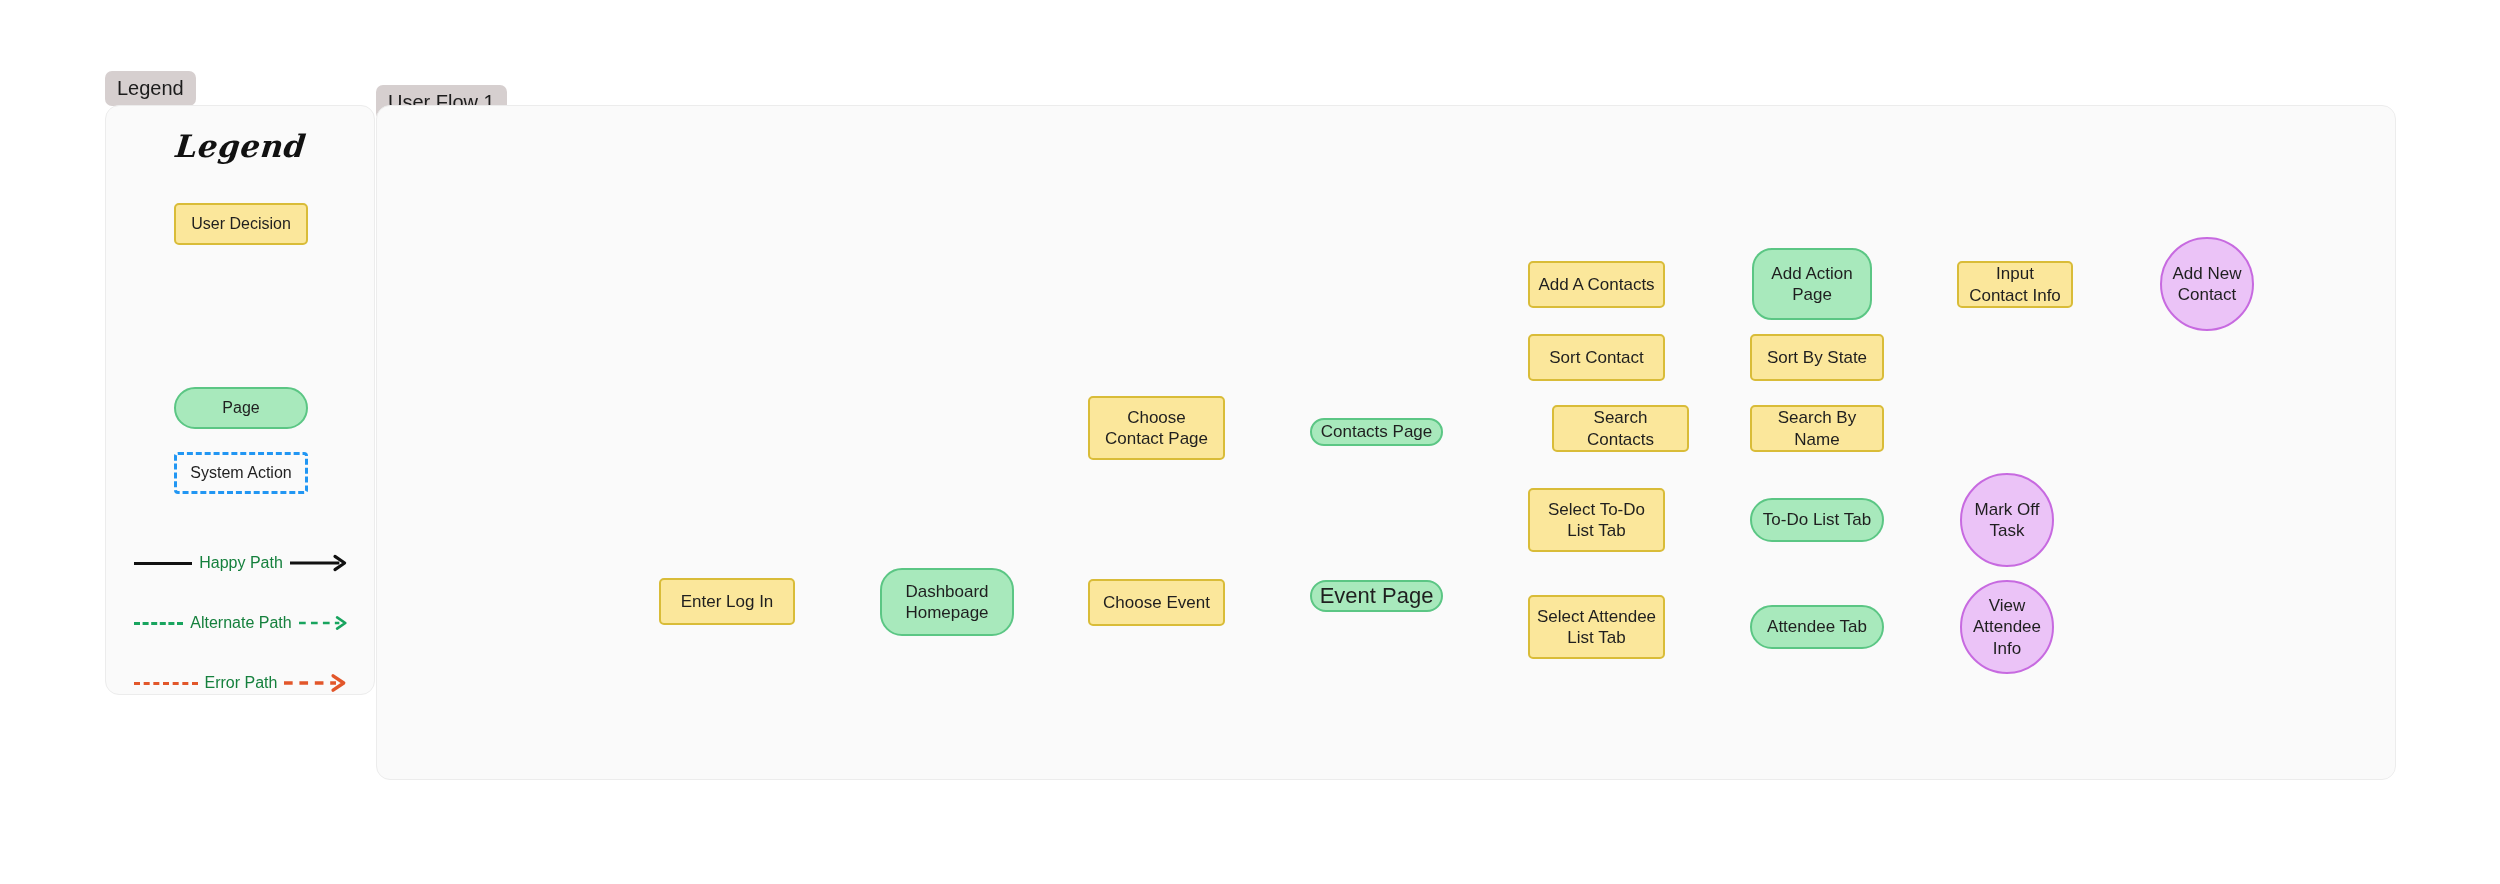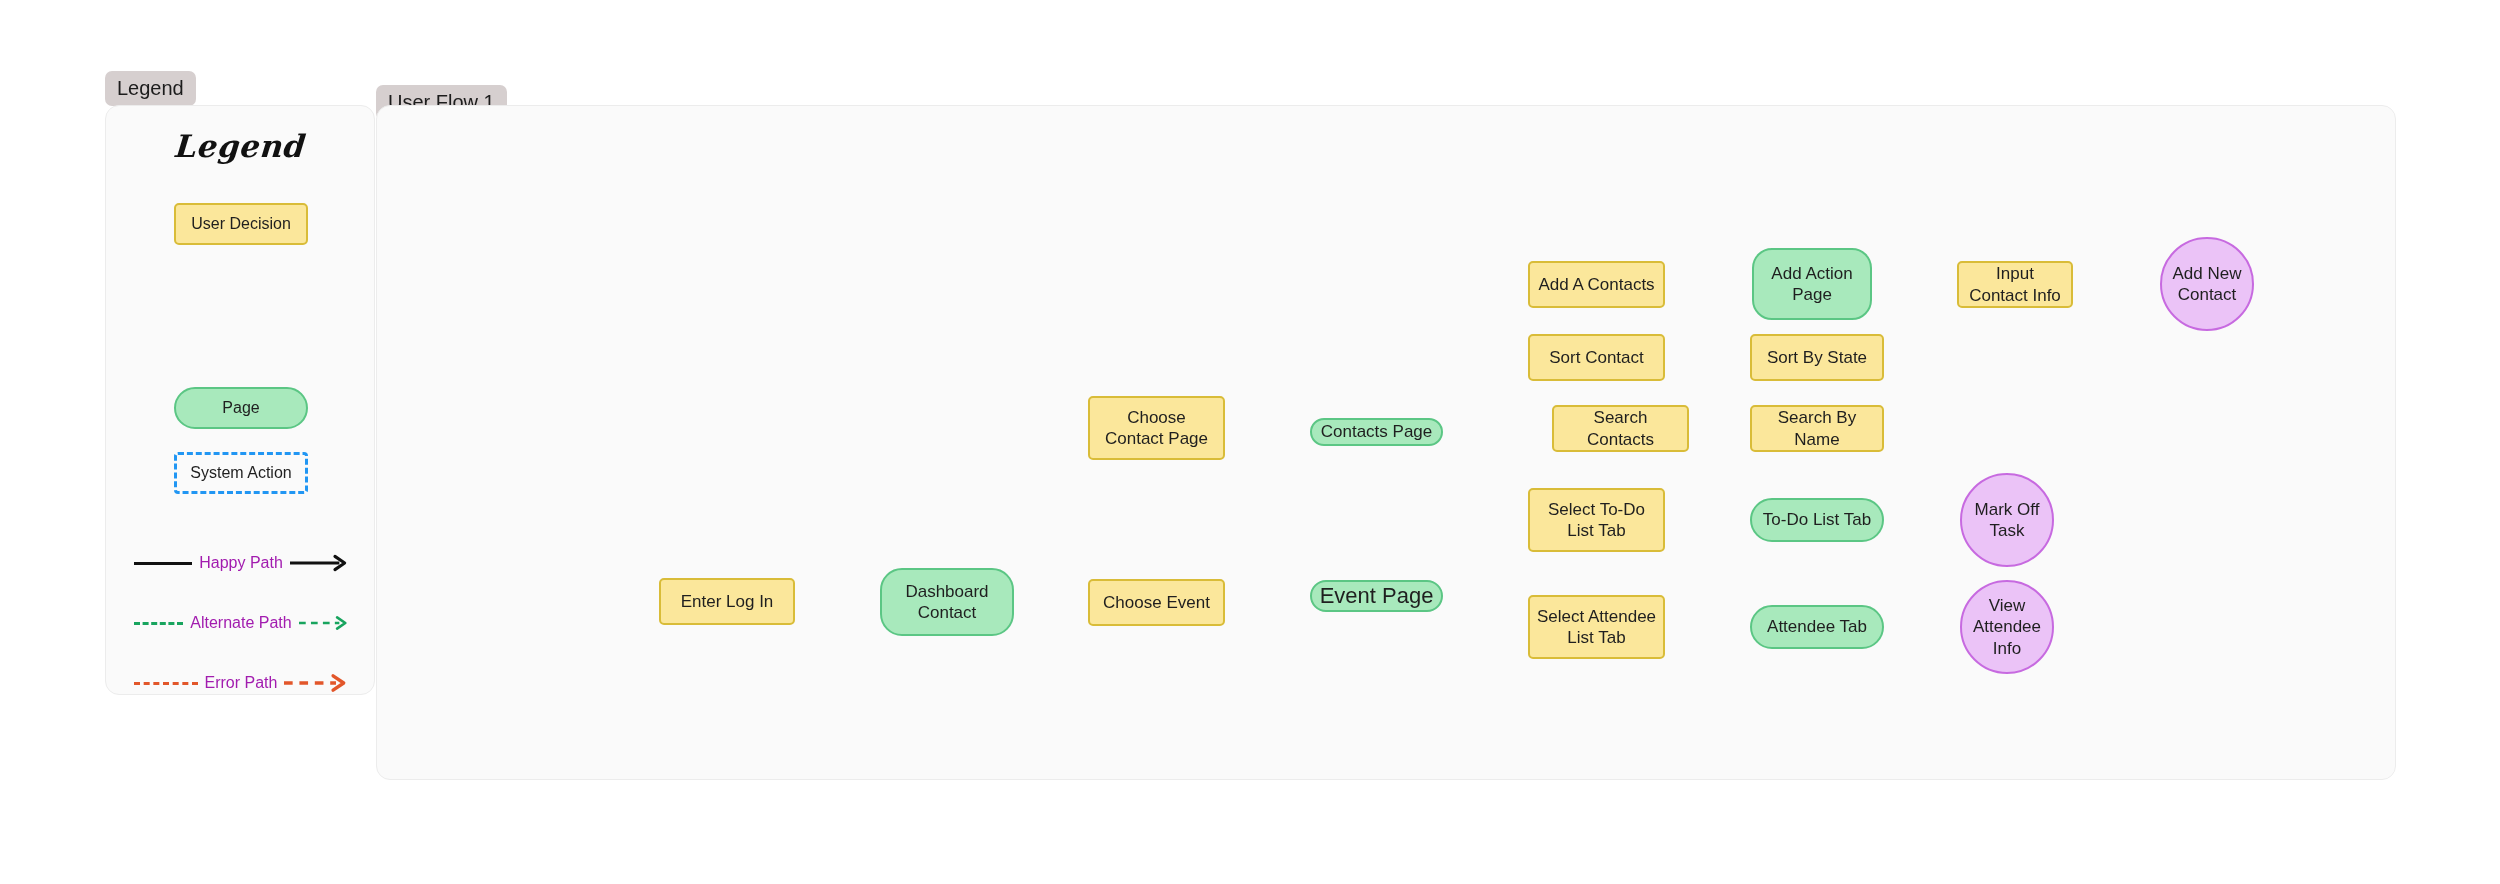--- a/index.html
+++ b/index.html
@@ -101,21 +101,21 @@
   .legend-line-row {
     position: absolute;
     height: 26px;
     display: flex;
     align-items: center;
     justify-content: center;
   }
   .legend-line-row .seg { height: 0; position: relative; }
   .legend-line-row .label {
     font-size: 16px;
-    color: #a21caf;
+    color: #15803d;
     padding: 0 7px;
     white-space: nowrap;
     font-family: "Liberation Sans", sans-serif;
   }
   .ln-solid { border-top: 3.5px solid #111111; width: 66px; }
   .ln-dash-green { border-top: 3.5px dashed #18a45e; width: 66px; }
   .ln-dash-red   { border-top: 3.5px dashed #e2562a; width: 66px; }
 
   
   #edges {
@@ -236,21 +236,21 @@
   </div>
 
   <div class="frame" id="flow-frame"></div>
 
 
   <div class="node n-decision" style="left:659px; top:578px; width:136px; height:47px; font-size:17px;">
     <span>Enter Log In</span>
   </div>
 
   <div class="node n-page" style="left:880px; top:568px; width:134px; height:68px; font-size:17px;">
-    <span>Dashboard Contact</span>
+    <span>Dashboard Homepage</span>
   </div>
 
   <div class="node n-decision" style="left:1088px; top:396px; width:137px; height:64px; font-size:17px;">
     <span>Choose Contact Page</span>
   </div>
 
   <div class="node n-decision" style="left:1088px; top:579px; width:137px; height:47px; font-size:17px;">
     <span>Choose Event</span>
   </div>
 

